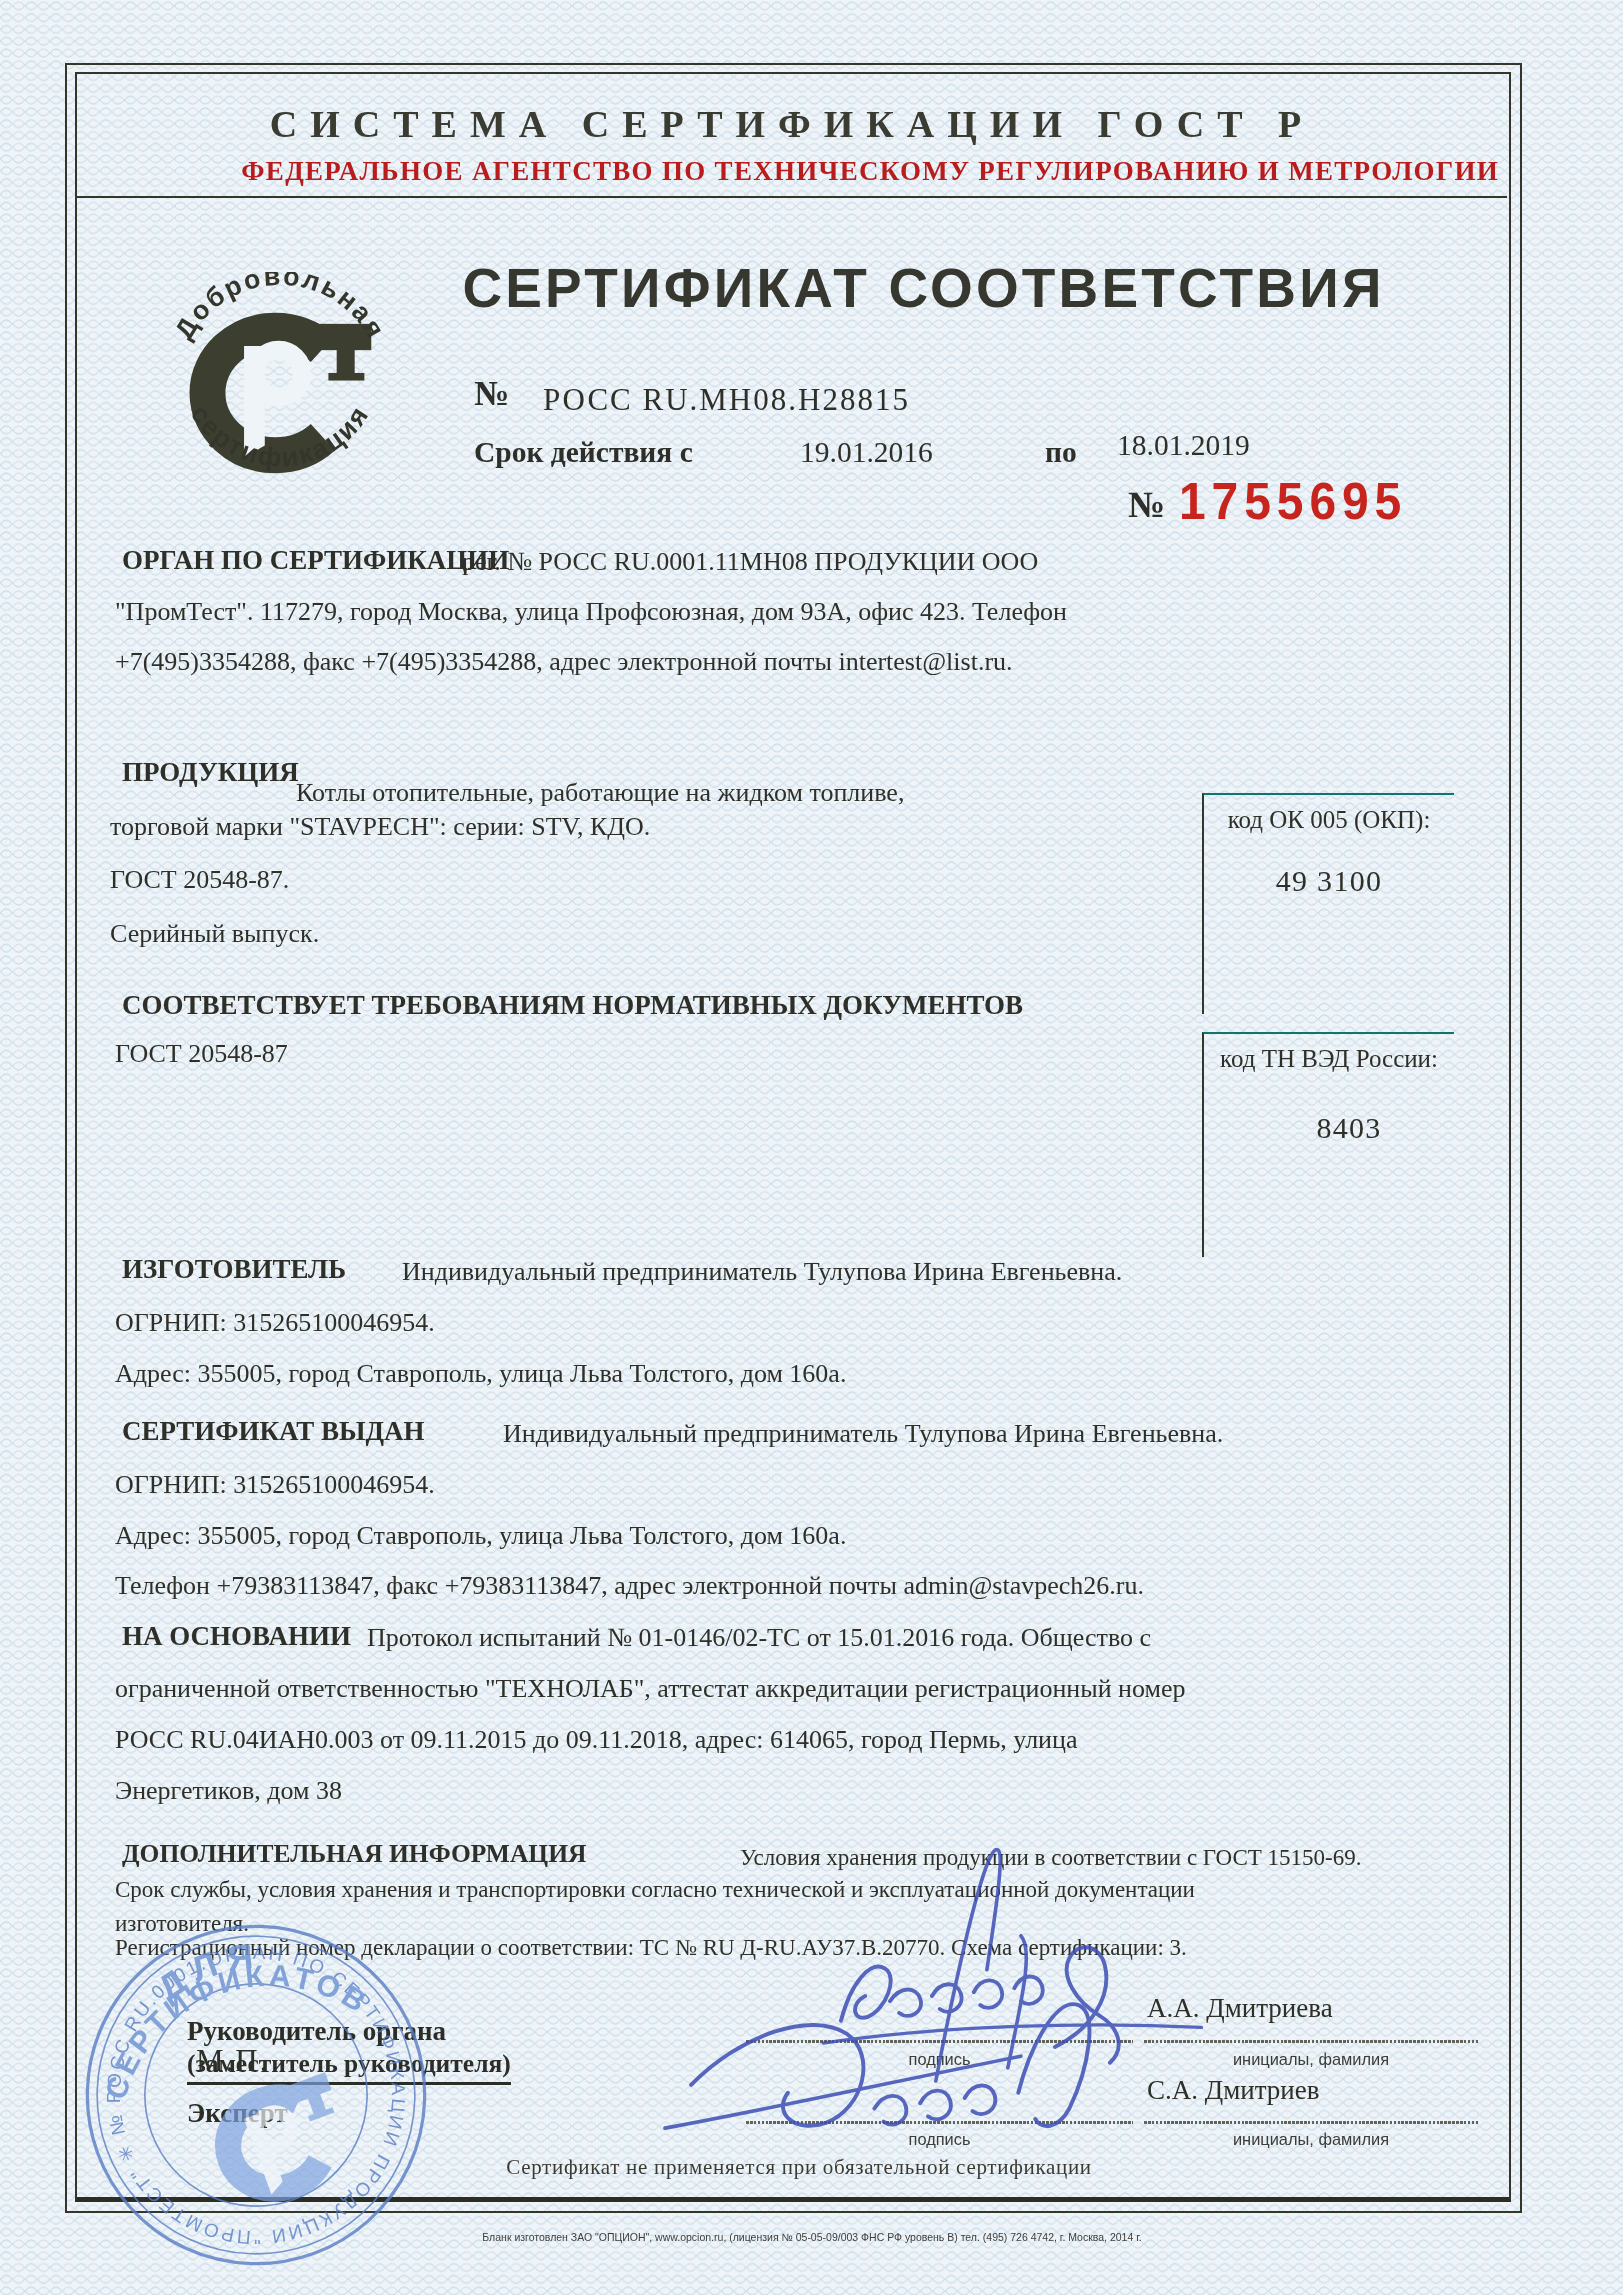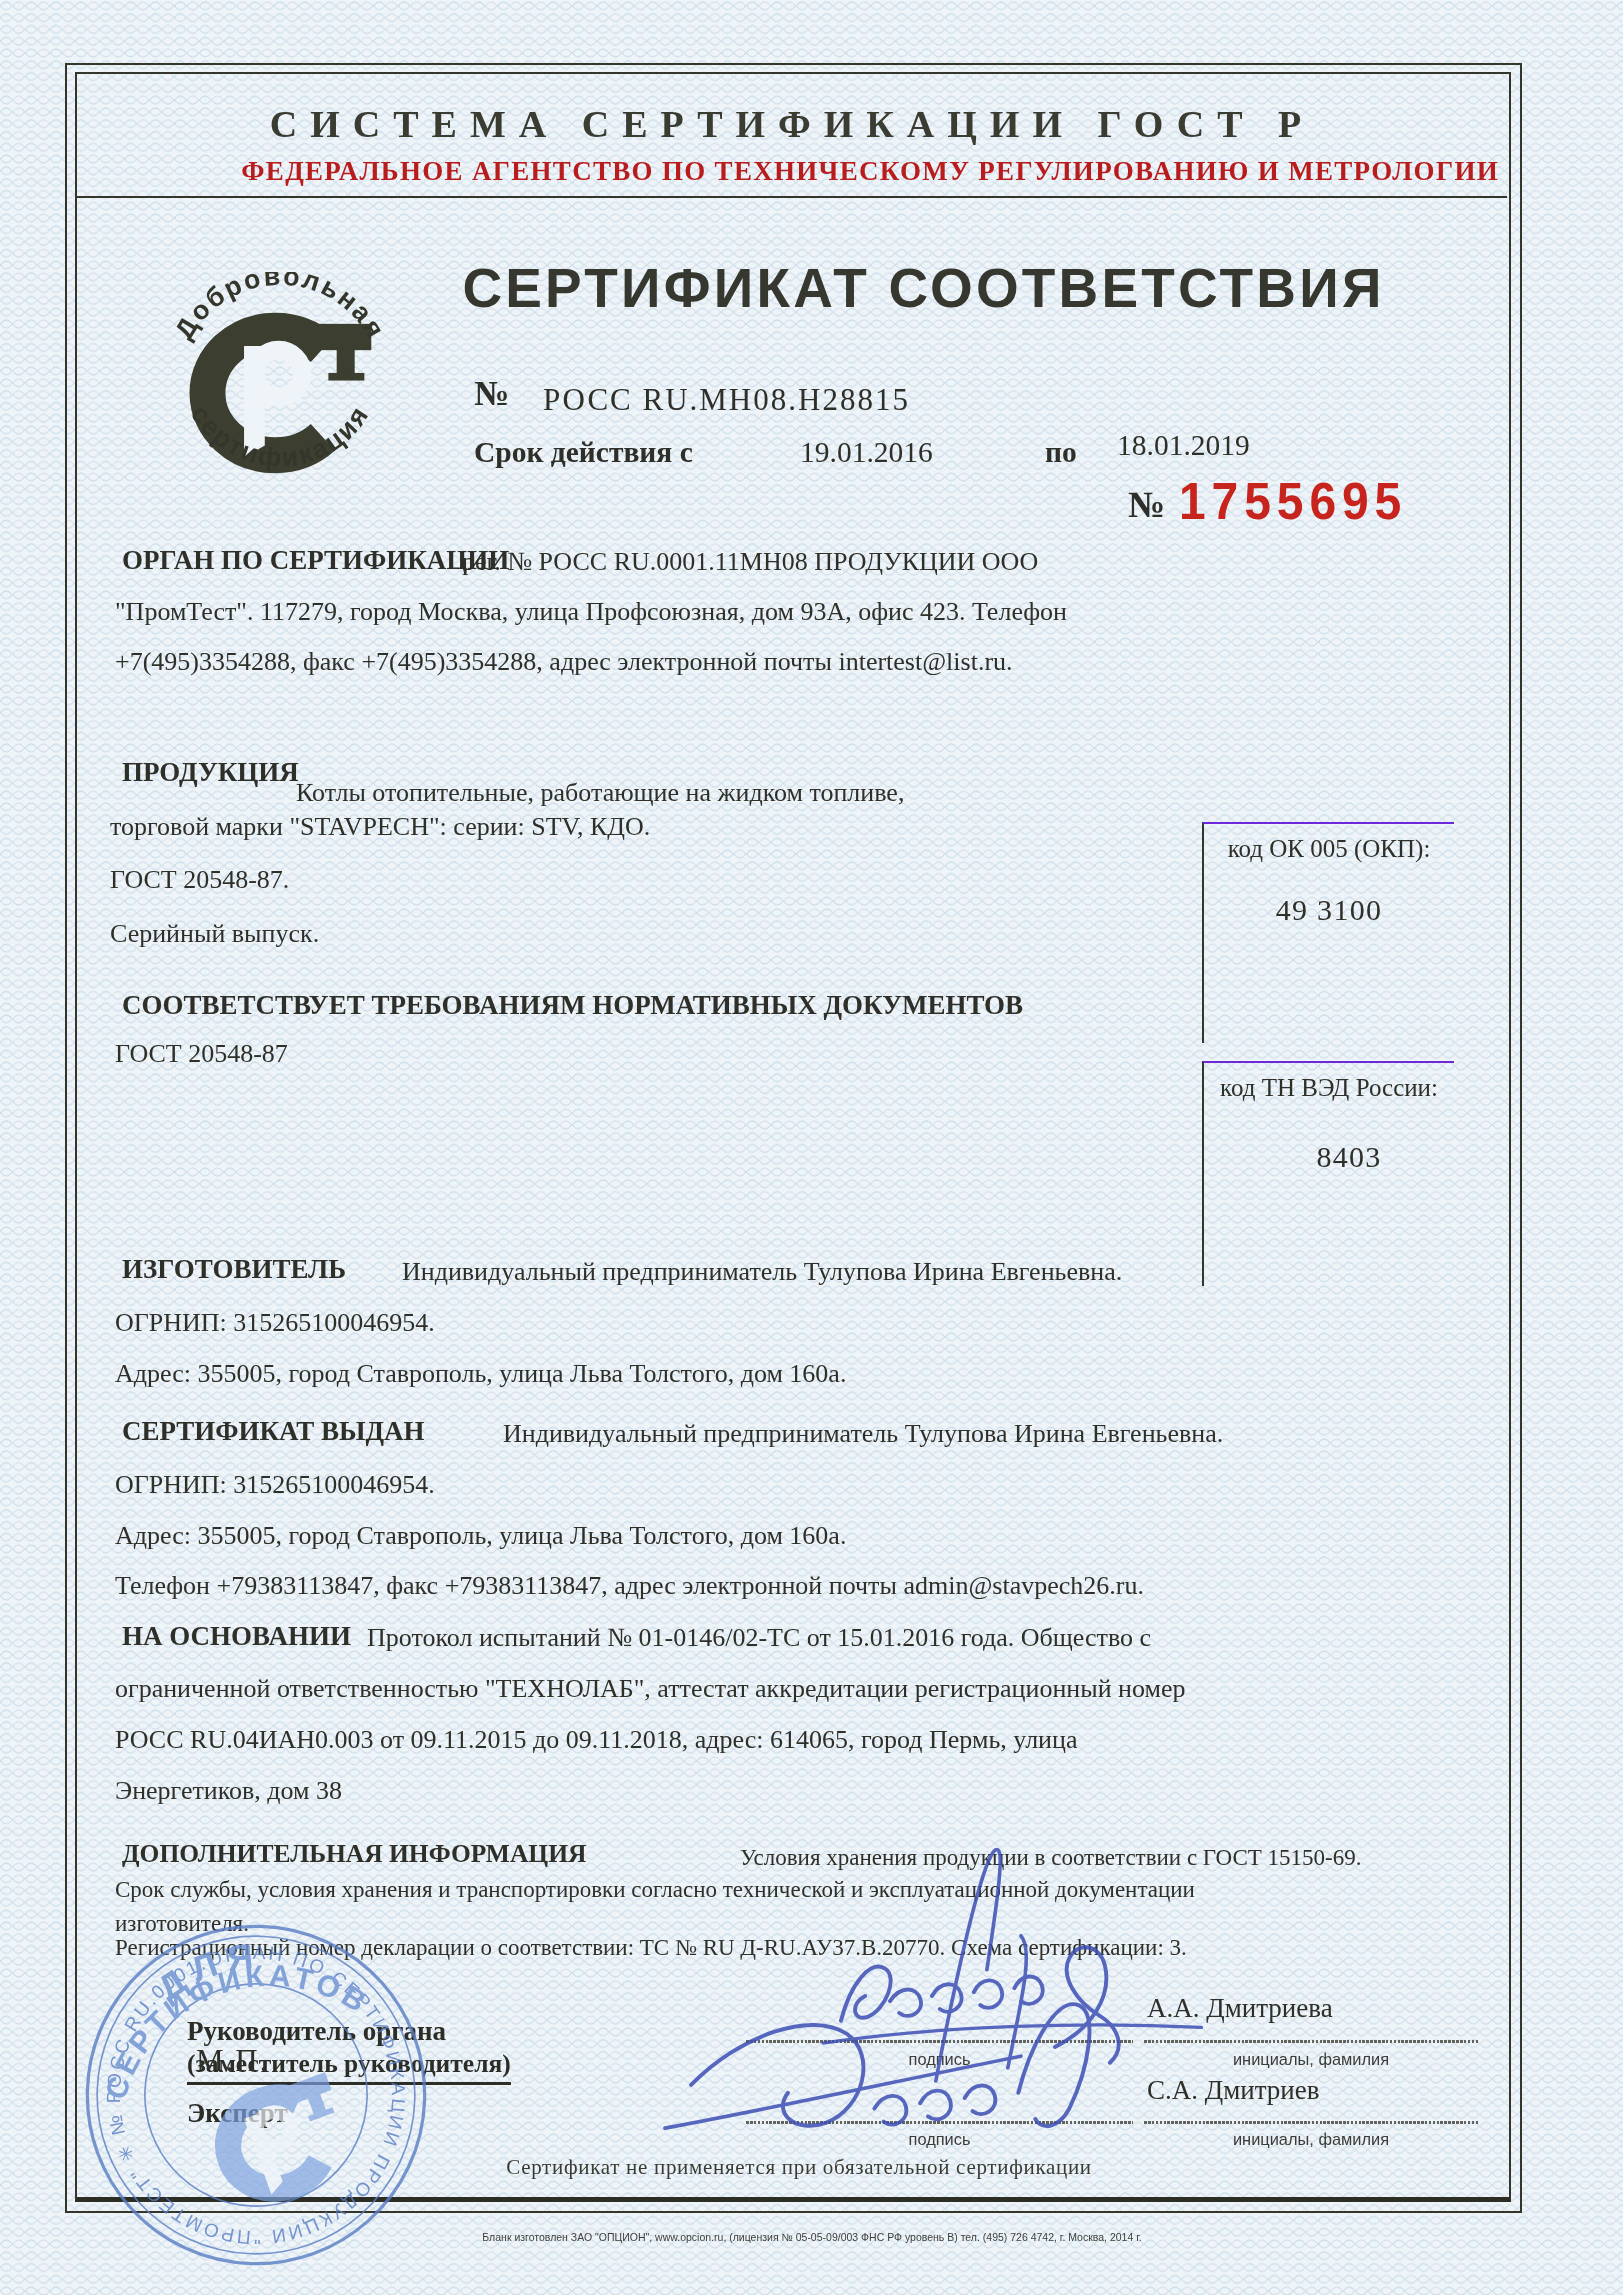--- a/index.html
+++ b/index.html
@@ -36,21 +36,21 @@
   .serif40{font-size:26px;}
   .b{font-weight:bold;}
   .row{position:absolute;z-index:2;white-space:nowrap;}
   .red-num{
     font-family:"Liberation Sans","DejaVu Sans",sans-serif;
     font-size:48px;font-weight:bold;letter-spacing:5.9px;
     transform:scaleY(1.08);display:inline-block;
   }
   .codebox{
     position:absolute;z-index:2;width:250px;
-    border-top:2px solid #6d28d9;border-left:2px solid #34362c;margin-top:29px;
+    border-top:2px solid #0f766e;border-left:2px solid #34362c;
   }
   .codebox .cb-label{margin-top:10.5px;text-align:center;font-size:25px;}
   .codebox .cb-value{margin-top:30px;text-align:center;font-size:30px;letter-spacing:1.3px;}
   .microline{
     position:absolute;height:2.6px;z-index:3;
     background:repeating-linear-gradient(90deg,#63635e 0 2.6px,rgba(0,0,0,0) 2.6px 3.9px);
   }
   .caption{
     position:absolute;z-index:3;text-align:center;
     font-family:"Liberation Sans","DejaVu Sans",sans-serif;

